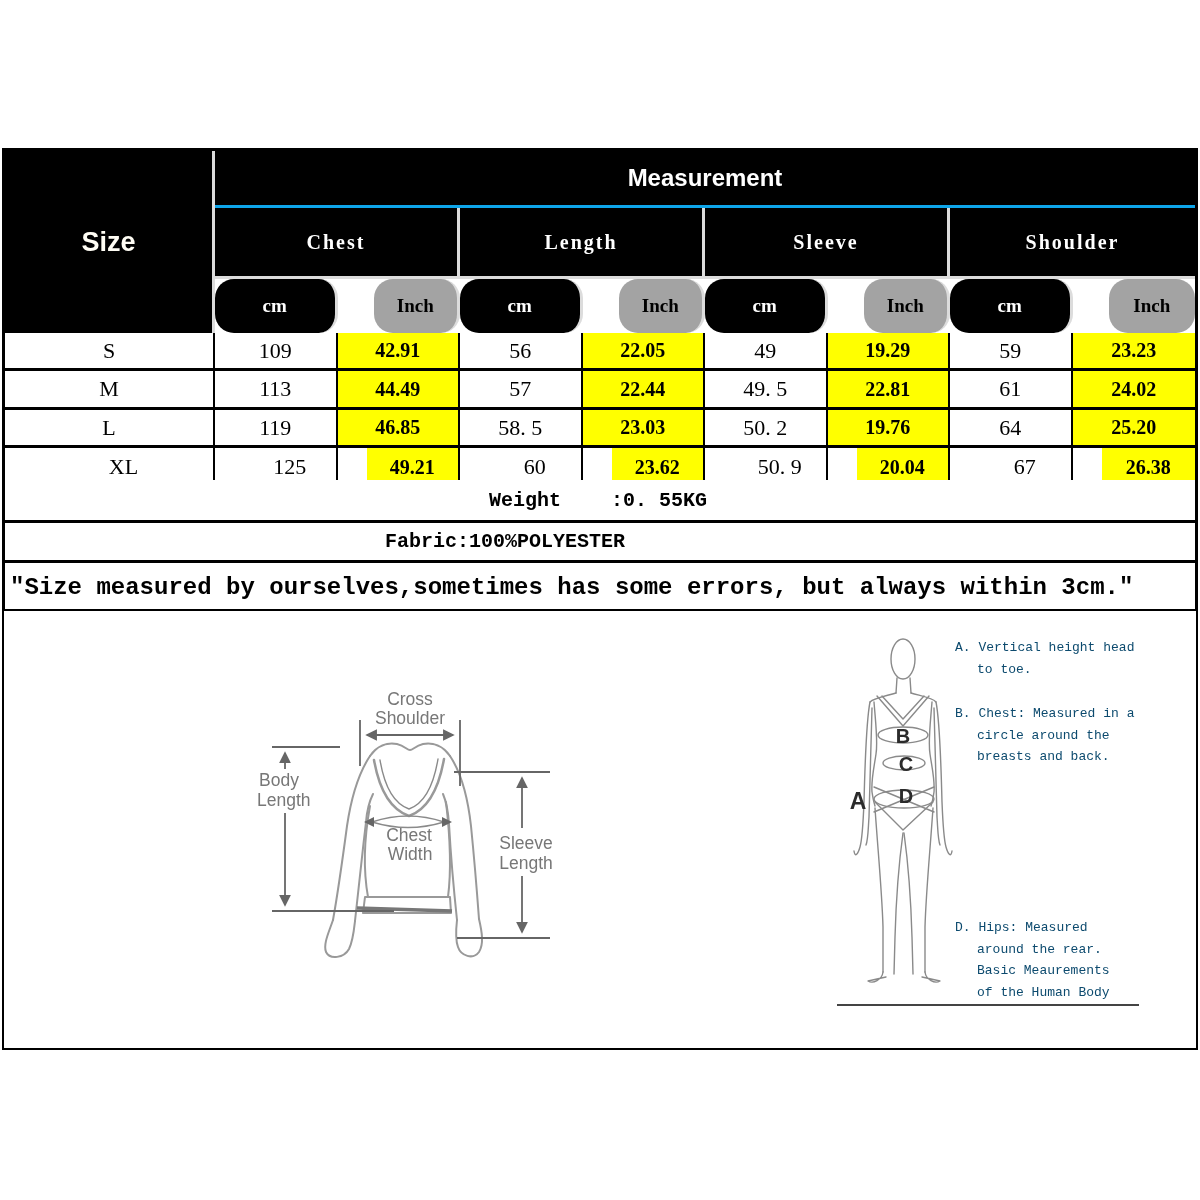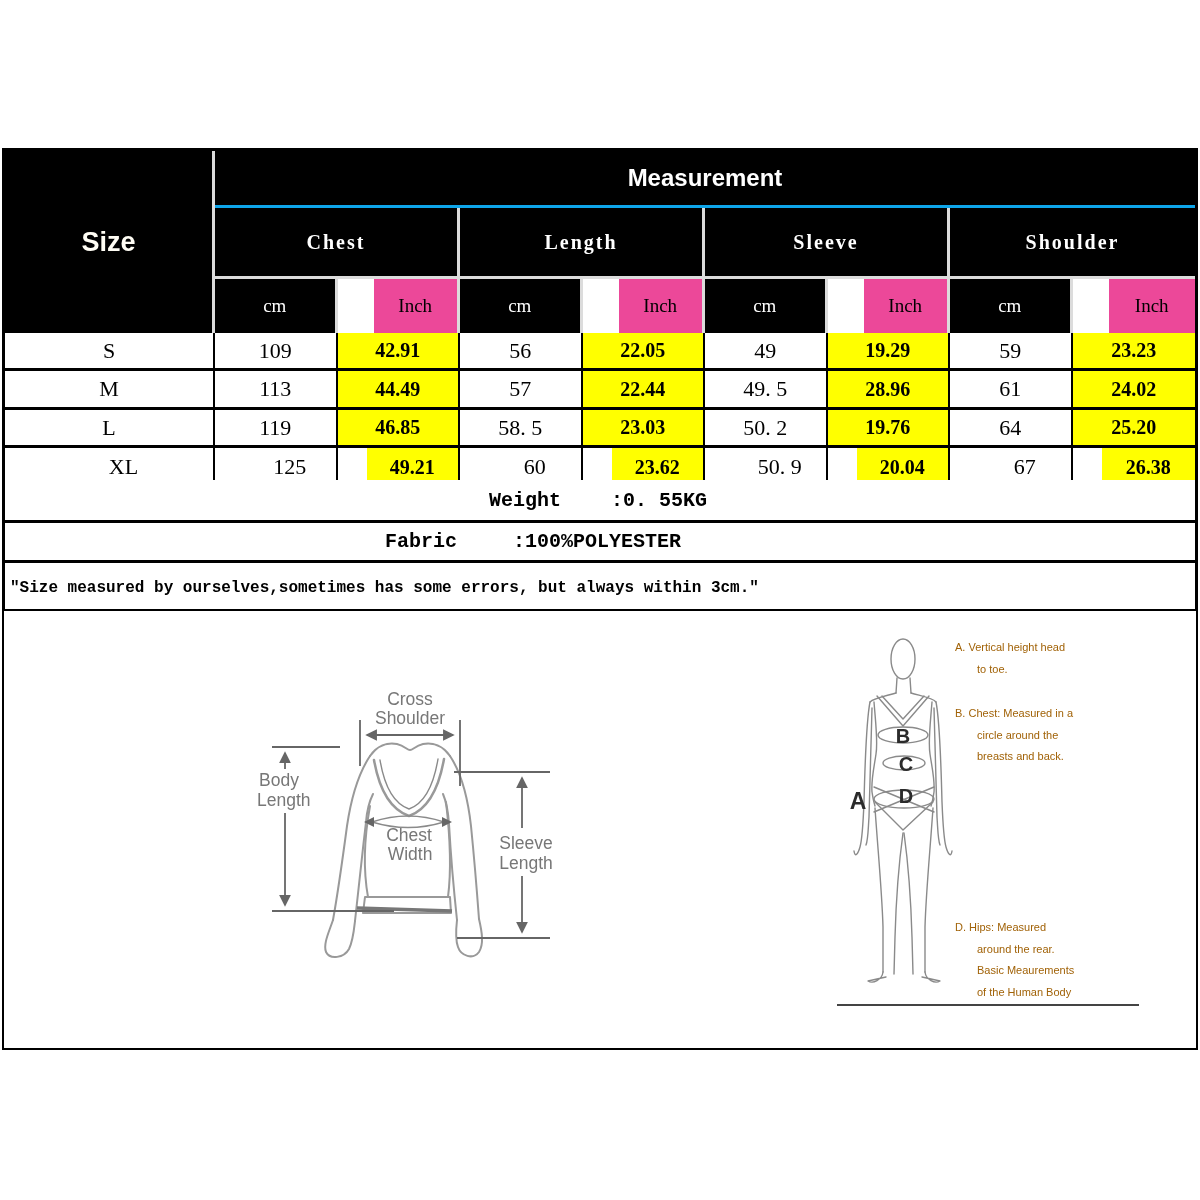--- a/index.html
+++ b/index.html
@@ -26,48 +26,48 @@
   .h-meas {
     grid-row:1; grid-column:2/10; background:#000; color:#ffffff;
     font-family:"Liberation Sans", sans-serif; font-weight:bold; font-size:24px;
     border-bottom:3px solid #0ea5e9;
   }
   .h-group {
     grid-row:2; background:#000; color:#fff; font-weight:bold; font-size:20px;
     letter-spacing:2px; border-bottom:3px solid #dcdcdc; border-right:3px solid #dcdcdc;
   }
   .g1{grid-column:2/4}.g2{grid-column:4/6}.g3{grid-column:6/8}.g4{grid-column:8/10; border-right:none}
-  .h-unit { grid-row:3; font-weight:normal; font-size:19px; border-right:3px solid #dcdcdc; }
+  .h-unit { grid-row:3; font-weight:bold; font-size:19px; border-right:3px solid #dcdcdc;border-radius:19px; }
   .h-unit.cm  { background:#000; color:#fff; }
-  .h-unit.inch{ background:#ec4899; color:#000;margin-left:36px; }
+  .h-unit.inch{ background:#a3a3a3; color:#000;margin-left:36px; }
   .u1{grid-column:2}.u2{grid-column:3}.u3{grid-column:4}.u4{grid-column:5}
   .u5{grid-column:6}.u6{grid-column:7}.u7{grid-column:8}.u8{grid-column:9; border-right:none}
 
   .d {
     background:#fff; color:#000; font-size:22px;
     border-right:2px solid #000; border-bottom:3px solid #000;
   }
   .d.row-last { border-bottom:none;margin-left:29px; }
   .d.col-last { border-right:none; }
   .d.yel { background:#ffff00; font-weight:bold; font-size:20px; }
 
   
   .info-row {
     position:absolute; left:2px; width:1196px; box-sizing:border-box;
     border:3px solid #000; border-top:none; background:#fff;
     display:flex; align-items:center;
     font-family:"Liberation Mono", monospace; font-weight:bold; color:#000;
   }
   #weight-row { top:480px; height:43px; font-size:20px;text-align:center; }
   #fabric-row { top:523px; height:40px; font-size:20px; }
-  #note-row   { top:563px; height:52px; font-size:16px; }
+  #note-row   { top:563px; height:52px; font-size:24px; }
   #weight-row .lbl { margin-left:484px; }
   #weight-row .val { margin-left:50px; }
   #fabric-row .lbl { margin-left:380px; }
-  #fabric-row .val { margin-left:56px; }
+  #fabric-row .val { }
   #note-row .note-text { margin-left:5px; letter-spacing:0; }
 
   
   .measure-box {
     position:absolute; left:2px; top:609px; width:1196px; height:441px;
     box-sizing:border-box; border:2px solid #000; background:#fff;
   }
   .howto-title {
     position:absolute; left:6px; top:207px;
     font-family:"Liberation Mono", monospace; font-size:25px; color:#000; white-space:nowrap;
@@ -77,21 +77,21 @@
   .dlabel { font-family:"Liberation Sans", sans-serif; font-size:17.5px; fill:#777777; }
   .mid { text-anchor:middle; }
   .outline { stroke:#999999; stroke-width:2; fill:none; stroke-linecap:round; stroke-linejoin:round; }
   .outline2 { stroke:#8a8a8a; stroke-width:1.4; fill:none; stroke-linecap:round; stroke-linejoin:round; }
   .arrow { stroke:#666666; stroke-width:1.8; fill:none; }
   .blet { font-family:"Liberation Sans", sans-serif; font-weight:bold; font-size:20px; fill:#2b2b2b; text-anchor:middle; }
   .blet-a { font-size:23px; }
 
   .instr {
     position:absolute; left:951px; width:215px;
-    font-family:Liberation Sans, sans-serif; font-size:11px; color:#a16207;
+    font-family:Liberation Mono, monospace; font-size:13px; color:#0c4a6e;
     line-height:21.5px; white-space:nowrap;
   }
   .instr .il { padding-left:22px; }
   .instr .il.first { padding-left:0; }
   #instr-a { top:26px; }
   #instr-b { top:92px; }
   #instr-c { top:180px; }
   #instr-d { top:306px; }
   .underline { position:absolute; left:833px; top:393px; width:302px; height:2px; background:#444444; }
 </style>
@@ -127,21 +127,21 @@
     <div class="d yel">19.29</div>
     <div class="d">59</div>
     <div class="d yel col-last">23.23</div>
 
     <div class="d">M</div>
     <div class="d">113</div>
     <div class="d yel">44.49</div>
     <div class="d">57</div>
     <div class="d yel">22.44</div>
     <div class="d">49. 5</div>
-    <div class="d yel">28.96</div>
+    <div class="d yel">22.81</div>
     <div class="d">61</div>
     <div class="d yel col-last">24.02</div>
 
     <div class="d">L</div>
     <div class="d">119</div>
     <div class="d yel">46.85</div>
     <div class="d">58. 5</div>
     <div class="d yel">23.03</div>
     <div class="d">50. 2</div>
     <div class="d yel">19.76</div>

